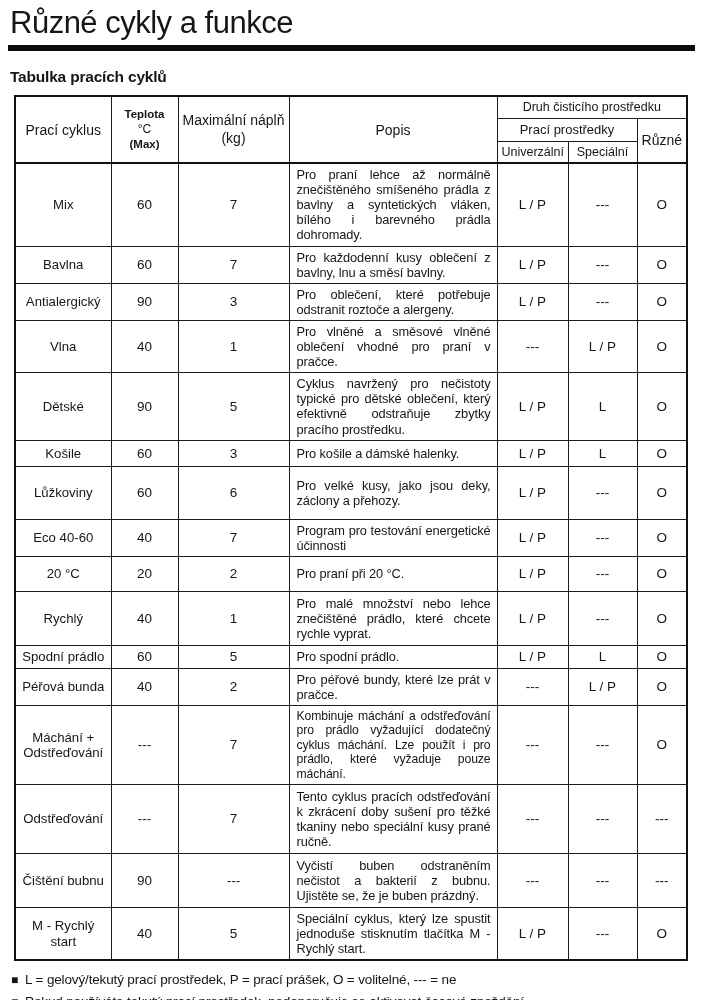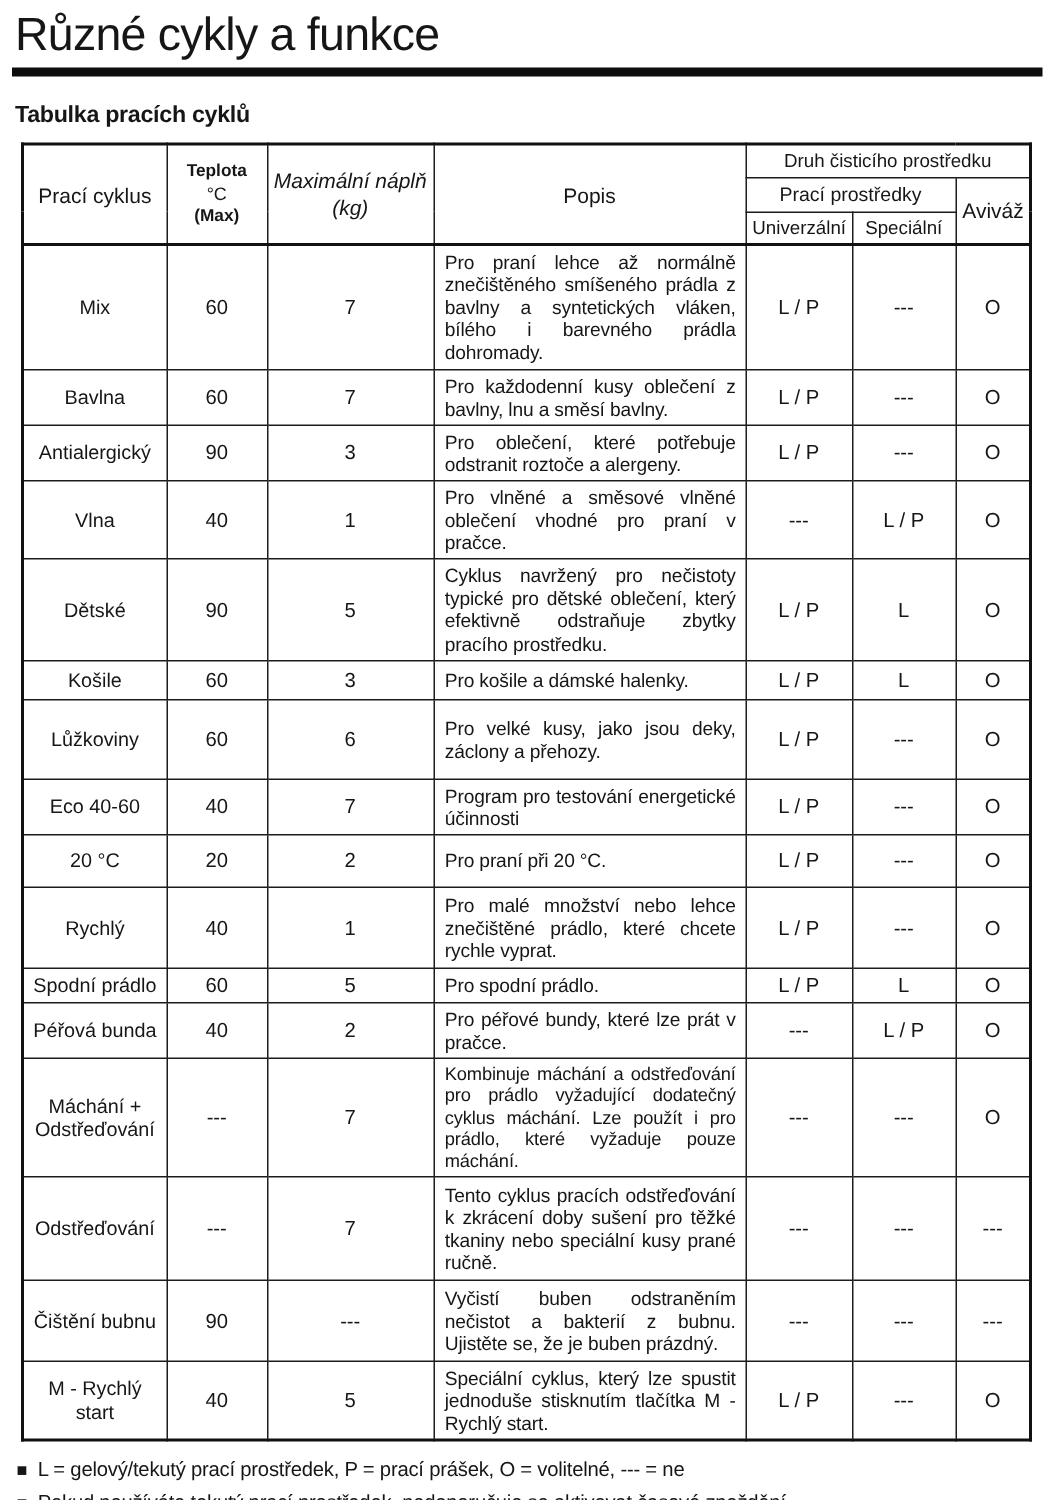--- a/index.html
+++ b/index.html
@@ -45,21 +45,21 @@
     font-weight: 400;
     overflow: hidden;
   }
   table.cycles { border: 2.5px solid #111; }
   thead th { font-size: 13.5px; }
   thead tr.h-row1 th { height: 22px; }
   thead tr.h-row2 th { height: 23px; }
   thead tr.h-row3 th { height: 22px; font-size: 12.5px; }
   th.th-cycle { font-size: 14px; }
   th.th-desc  { font-size: 14px; }
-  th.th-load  { font-size: 14px; line-height: 1.25; font-style: italic; }
+  th.th-load  { font-size: 14px; line-height: 1.25; }
   th.th-softener { font-size: 14px; }
   th.th-detergent-group { font-size: 12.5px; font-weight: 400; }
   th.th-detergents { font-size: 13px; }
   .temp-head span { display: block; }
   .temp-line1, .temp-line3 { font-size: 11.5px; font-weight: 700; line-height: 1.3; }
   .temp-line2 { font-size: 12px; line-height: 1.25; }
   thead { border-bottom: 2.2px solid #111; }
 
   col.c-cycle    { width: 96px; }
   col.c-temp     { width: 67px; }
@@ -139,21 +139,21 @@
         <span class="temp-line1">Teplota</span>
         <span class="temp-line2">°C</span>
         <span class="temp-line3">(Max)</span>
       </th>
       <th rowspan="3" class="th-load">Maximální náplň (kg)</th>
       <th rowspan="3" class="th-desc">Popis</th>
       <th colspan="3" class="th-detergent-group">Druh čisticího prostředku</th>
     </tr>
     <tr class="h-row2">
       <th colspan="2" class="th-detergents">Prací prostředky</th>
-      <th rowspan="2" class="th-softener">Aviváž</th>
+      <th rowspan="2" class="th-softener">Různé</th>
     </tr>
     <tr class="h-row3">
       <th>Univerzální</th>
       <th>Speciální</th>
     </tr>
   </thead>
   <tbody>
       <tr>
     <td class="cell-cycle">Mix</td>
     <td class="cell-temp">60</td>

